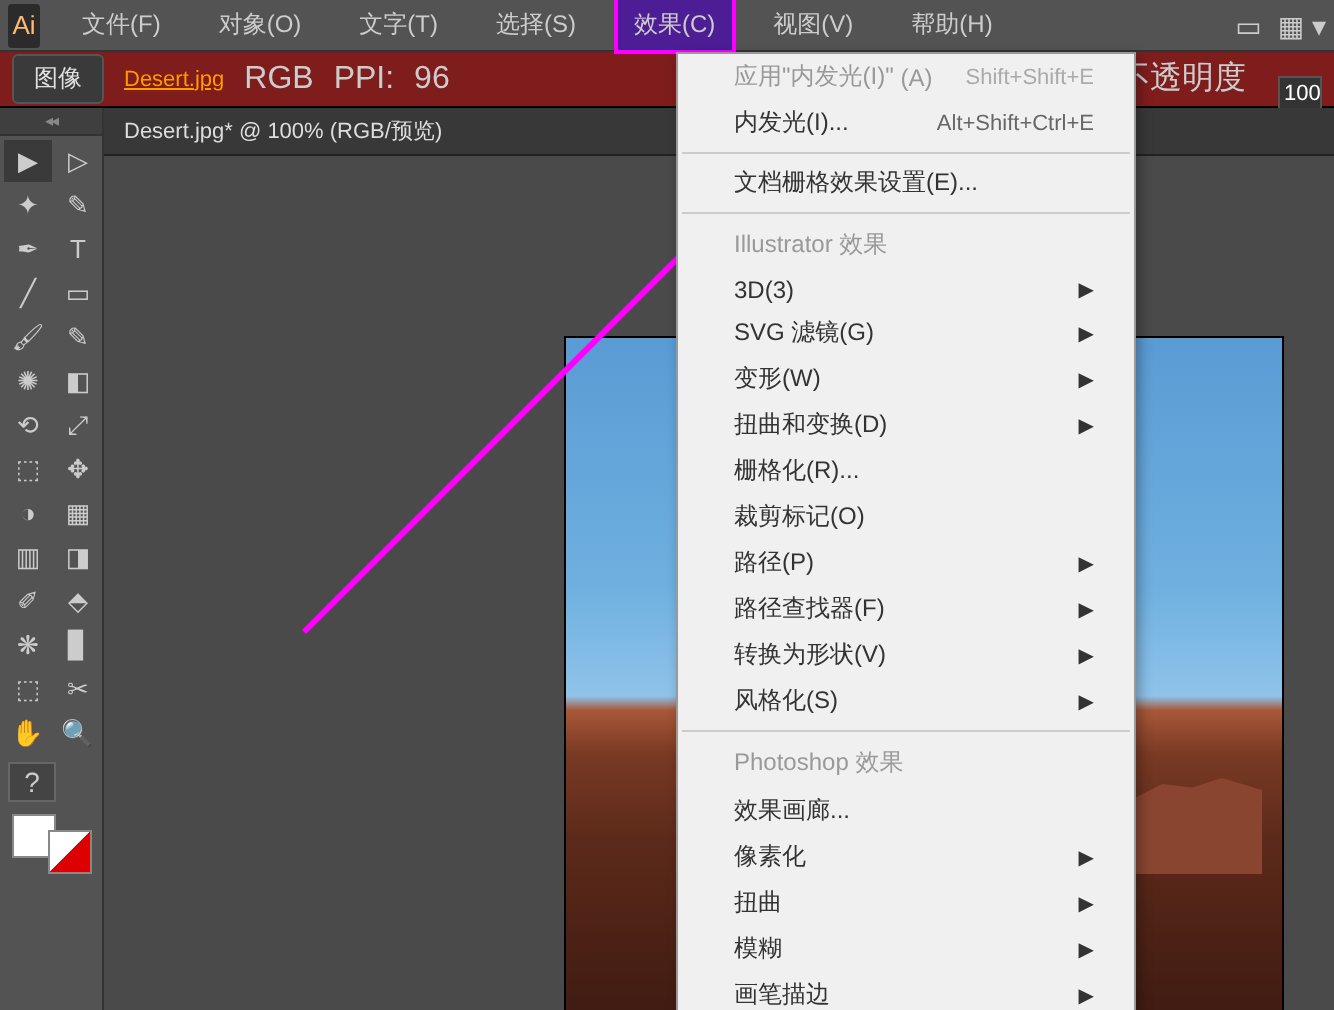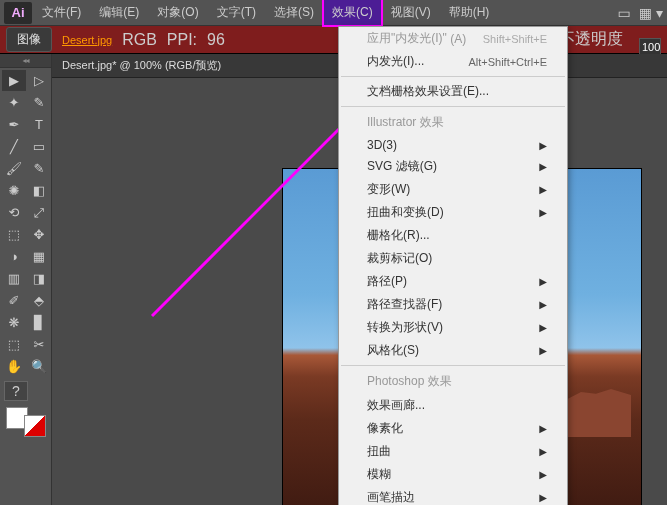--- a/index.html
+++ b/index.html
@@ -1,19 +1,19 @@
 <!DOCTYPE html>
 <html><head>
 <meta charset="utf-8">
 <style>
 * { margin: 0; padding: 0; box-sizing: border-box; font-family: "Microsoft YaHei", sans-serif; }
 body { width: 667px; height: 505px; background: #4a4a4a; overflow: hidden; position: relative; }
 .menubar { height: 26px; background: #535353; display: flex; align-items: center; padding: 0 4px; gap: 2px; border-bottom: 1px solid #333; }
-.logo { width: 28px; height: 22px; background: #2b2b2b; color: #f0abfc; display: flex; align-items: center; justify-content: center; font-weight: bold; font-size: 13px; border-radius: 2px; }
-.menu-item { color: #ccc; font-size: 12px; padding: 4px 8px; cursor: default; }
+.logo { width: 16px; height: 22px; background: #2b2b2b; color: #fdba74; display: flex; align-items: center; justify-content: center; font-weight: normal; font-size: 13px; border-radius: 2px; }
+.menu-item { color: #ccc; font-size: 12px; padding: 4px 8px; cursor: default; margin-left: 11px; }
 .menu-item.active { background: #4c1d95; outline: 2px solid #ff00ff; }
 .menubar-icons { margin-left: auto; display: flex; gap: 8px; align-items: center; }
 .mb-icon { color: #ccc; font-size: 14px; }
 
 .controlbar { height: 28px; background: #7f1d1d; display: flex; align-items: center; padding: 0 6px; gap: 10px; border-bottom: 1px solid #000000; }
 .cb-label { background: #3a3a3a; color: #e0e0e0; font-size: 12px; padding: 3px 10px; border-radius: 3px; border: 1px solid #555; }
 .cb-file { color: #ff9a00; font-size: 11px; text-decoration: underline; }
 .cb-info { color: #ccc; font-size: 16px; }
 .cb-right { margin-left: auto; display: flex; align-items: center; gap: 16px; }
 .cb-field { background: #333; color: #fff; font-size: 11px; padding: 2px 2px; border: 1px solid #555; width: 22px; text-align: right; margin-top: 15px; }
@@ -46,21 +46,20 @@
 .dd-item .arrow { margin-left: auto; font-size: 10px; }
 .dd-sep { height: 1px; background: #ccc; margin: 3px 2px; }
 .dd-header { padding: 4px 20px 4px 28px; font-size: 12px; color: #999; }
 </style>
 </head>
 <body>
 
 <div class="menubar">
   <div class="logo">Ai</div>
   <div class="menu-item">文件(F)</div>
-  <div class="menu-item">编辑(E)</div>
   <div class="menu-item">对象(O)</div>
   <div class="menu-item">文字(T)</div>
   <div class="menu-item">选择(S)</div>
   <div class="menu-item active">效果(C)</div>
   <div class="menu-item">视图(V)</div>
   <div class="menu-item">帮助(H)</div>
   <div class="menubar-icons">
     <span class="mb-icon">▭</span>
     <span class="mb-icon">▦ ▾</span>
   </div>

